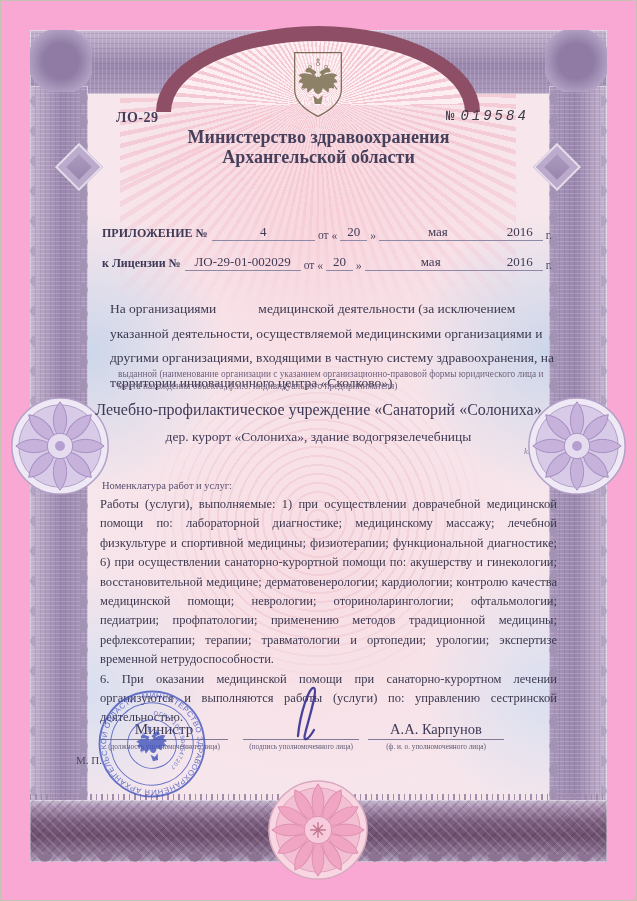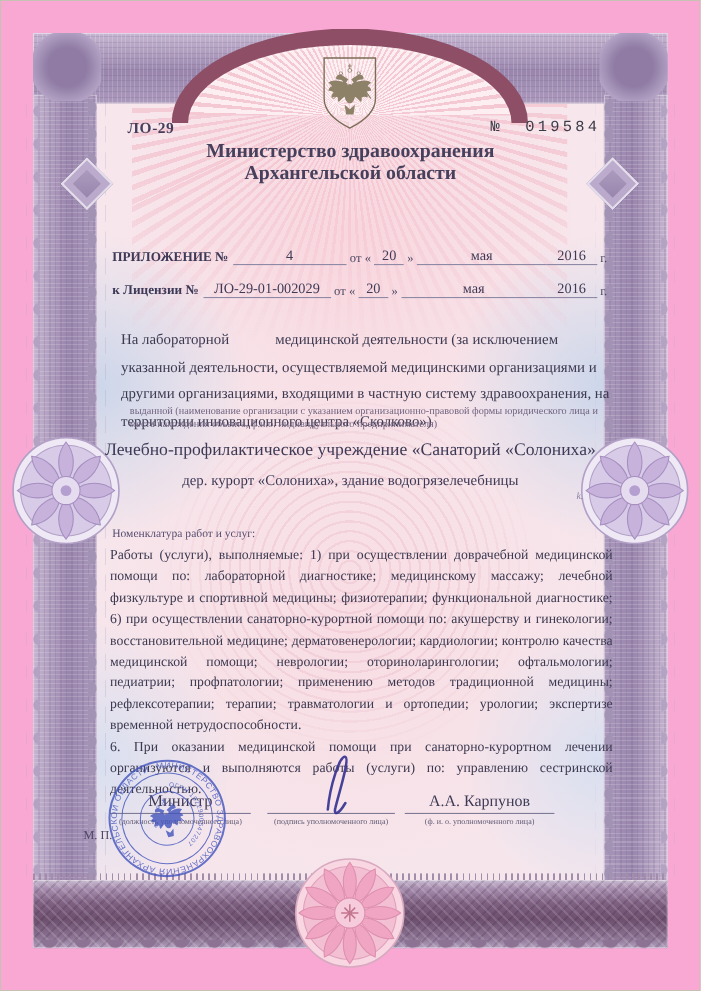--- a/index.html
+++ b/index.html
@@ -79,21 +79,21 @@
     background:repeating-conic-gradient(from 255deg at 50% 102%,#f5c9d4 0 1.6deg,#fdeef1 1.6deg 3.8deg);}
   .arch{position:absolute;left:156px;top:26px;width:324px;height:86px;z-index:2;box-sizing:border-box;
     border:15px solid #8d4e66;border-bottom:none;border-radius:162px 162px 0 0/86px 86px 0 0;
     box-shadow:inset 0 2px 0 rgba(255,255,255,.25);}
   .coa{position:absolute;left:288px;top:50px;z-index:3;}
   
   .txt{position:absolute;z-index:5;color:#3e3a55;}
   .series{left:116px;top:110px;font-weight:bold;font-size:14px;letter-spacing:.5px;color:#453e5a;}
   .serial{left:446px;top:108px;font-family:"Liberation Mono","DejaVu Sans Mono",monospace;
     font-size:14px;color:#3b3b47;}
-  .serial .digits{letter-spacing:3px;margin-left:23px;}
+  .serial .digits{letter-spacing:3px;margin-left:6px;font-style:italic;}
   .title{left:88px;top:127px;width:461px;text-align:center;font-weight:bold;
     font-size:18px;line-height:20px;color:#46405c;}
   .formrow{left:102px;width:453px;height:21px;display:flex;align-items:flex-end;font-size:13px;}
   .row1{top:220px;}  .row2{top:250px;}
   .formrow .lbl{font-weight:bold;font-size:12px;color:#3d3956;white-space:nowrap;padding-right:4px;}
   .row2 .lbl{font-weight:600;}
   .formrow .cell{border-bottom:1px solid #8e8aa6;text-align:center;}
   .formrow .v1{flex:1.45;}
   .formrow .word{white-space:nowrap;padding:0 3px;font-size:11.5px;color:#4a4560;}
   .formrow .day{width:27px;}
@@ -196,21 +196,21 @@
     <span class="cell v1">ЛО-29-01-002029</span>
     <span class="word">от «</span>
     <span class="cell day">20</span>
     <span class="word">»</span>
     <span class="cell month">мая</span>
     <span class="cell year">2016</span>
     <span class="word">г.</span>
   </div>
 
   <div class="txt activity">
-    <span>На лабораторной</span><span class="gap"></span><span>медицинской деятельности (за исключением указанной деятельности, осуществляемой медицинскими организациями и другими организациями, входящими в частную систему здравоохранения, на территории инновационного центра «Сколково»)</span>
+    <span>На организациями</span><span class="gap"></span><span>медицинской деятельности (за исключением указанной деятельности, осуществляемой медицинскими организациями и другими организациями, входящими в частную систему здравоохранения, на территории инновационного центра «Сколково»)</span>
   </div>
   <div class="txt issued">выданной (наименование организации с указанием организационно-правовой формы юридического лица и места нахождения объекта, ф.и.о. индивидуального предпринимателя)</div>
 
   <div class="txt orgname">Лечебно-профилактическое учреждение «Санаторий «Солониха»</div>
   <div class="txt address">
     <div>дер. курорт «Солониха», здание водогрязелечебницы</div>
   </div>
   <div class="txt inkmark">k.</div>
 
   <div class="txt nomen-h">Номенклатура работ и услуг:</div>

